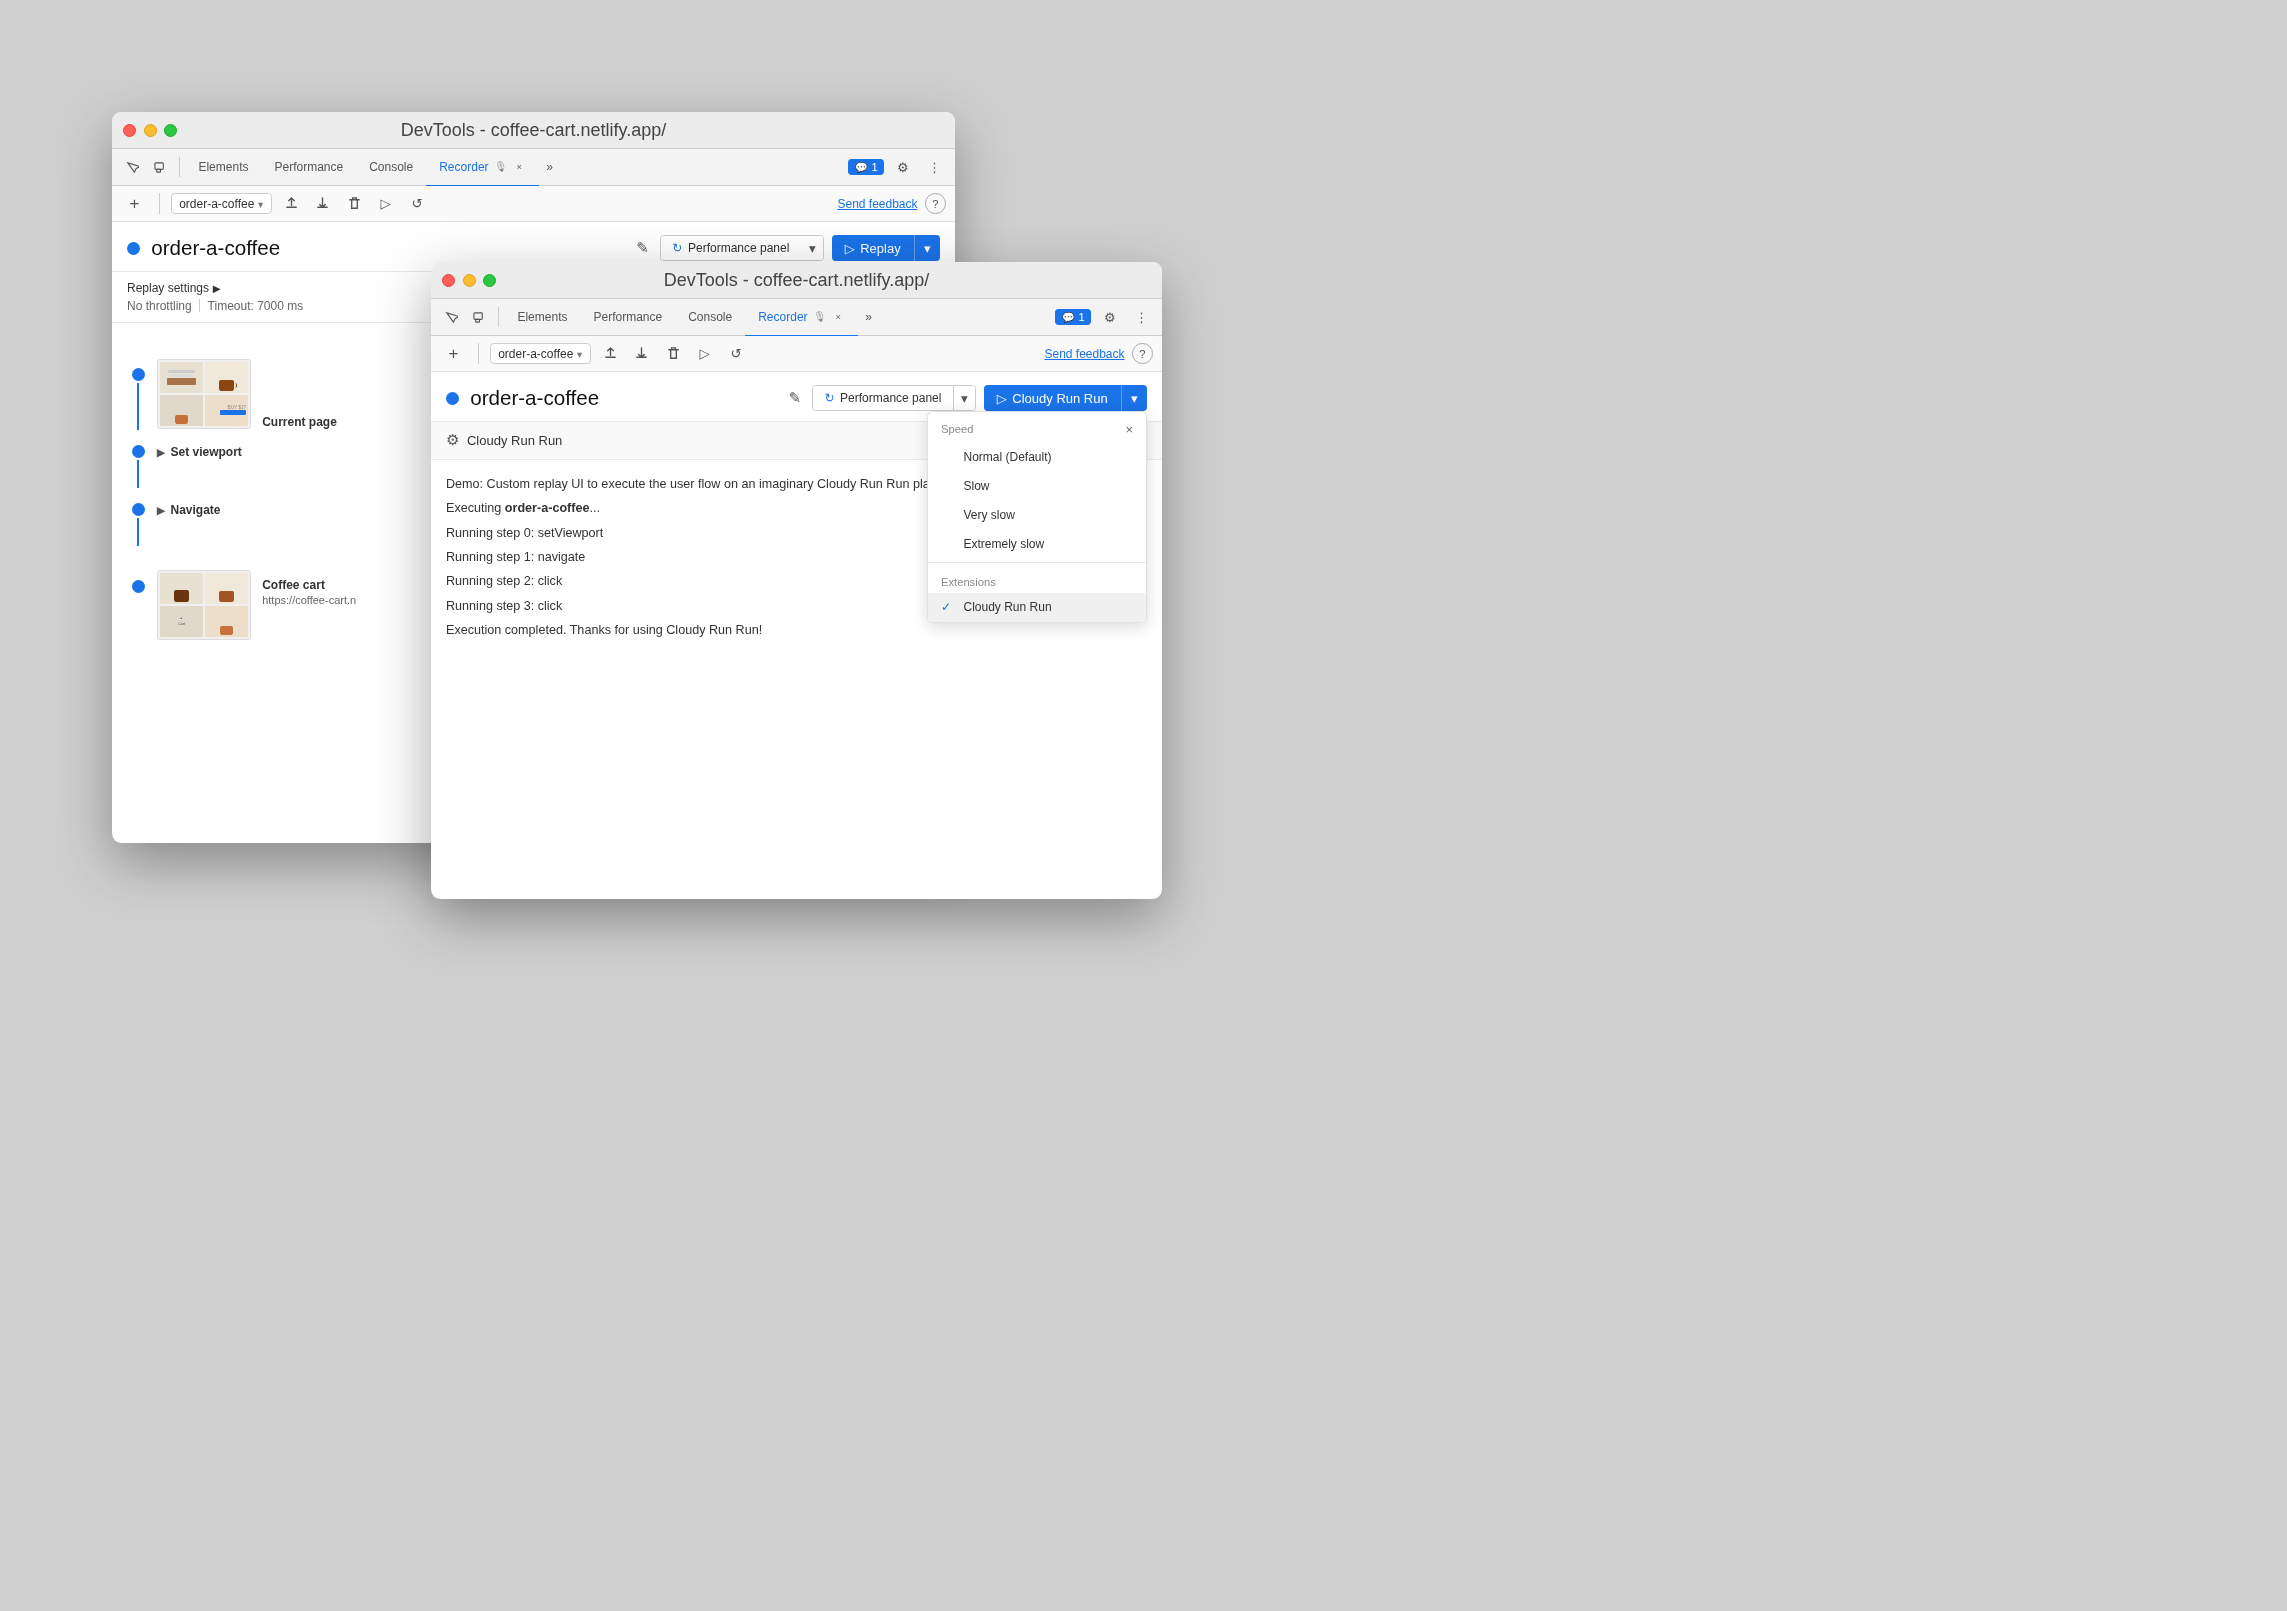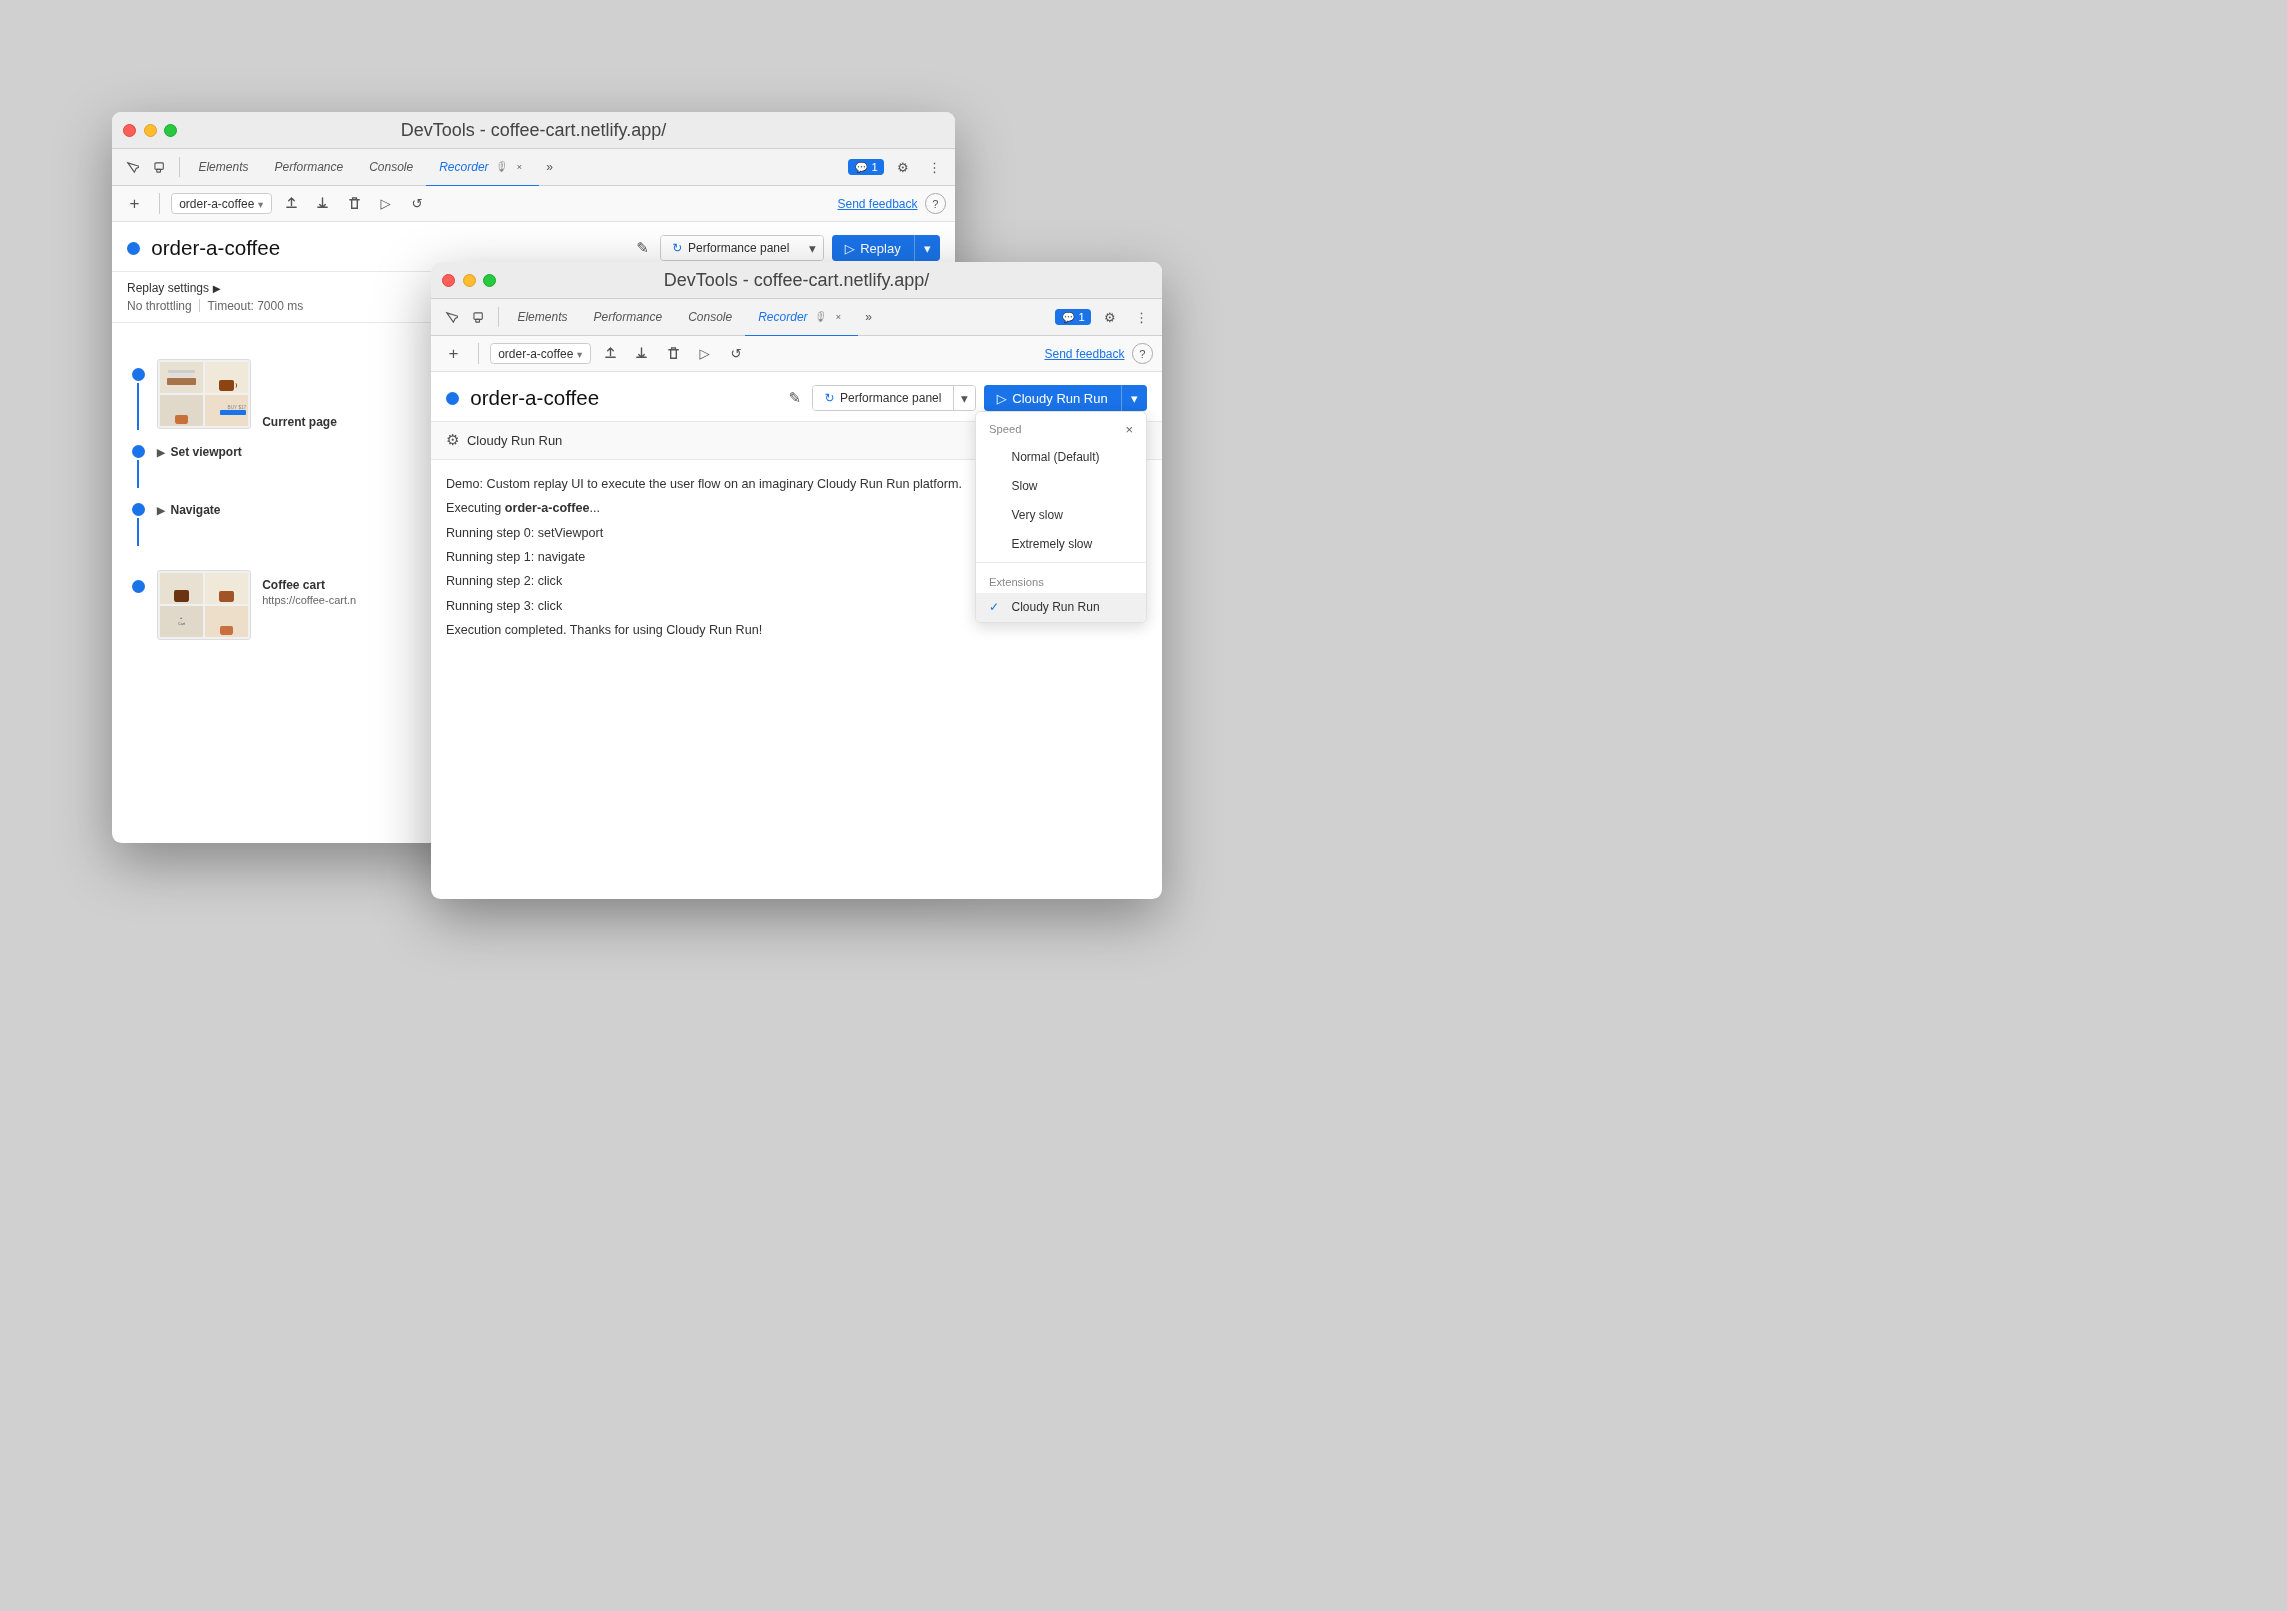--- a/index.html
+++ b/index.html
@@ -121,21 +121,20 @@
       height: 37px;
       padding: 0 13px;
       display: flex;
       align-items: center;
       font-size: 12px;
       color: #555;
       cursor: pointer;
       border-bottom: 1.9px solid transparent;
       white-space: nowrap;
       gap: 5.6px;
-      font-style: italic;
     }
     .tab.active {
       color: #1a73e8;
       border-bottom: 1.9px solid #1a73e8;
     }
 
     .tab-close {
       width: 13px;
       height: 13px;
       border-radius: 50%;
@@ -435,21 +434,21 @@
 
     
     .speed-dropdown {
       position: absolute;
       top: 100%;
       right: 0;
       background: white;
       border: 0.9px solid #e0e0e0;
       border-radius: 5.6px;
       box-shadow: 0 3.7px 15px rgba(0,0,0,0.15);
-      width: 172px;
+      width: 220px;
       z-index: 100;
       overflow: hidden;
     }
 
     .dropdown-header {
       display: flex;
       align-items: center;
       justify-content: space-between;
       padding: 9.4px 13px 5.6px;
     }

